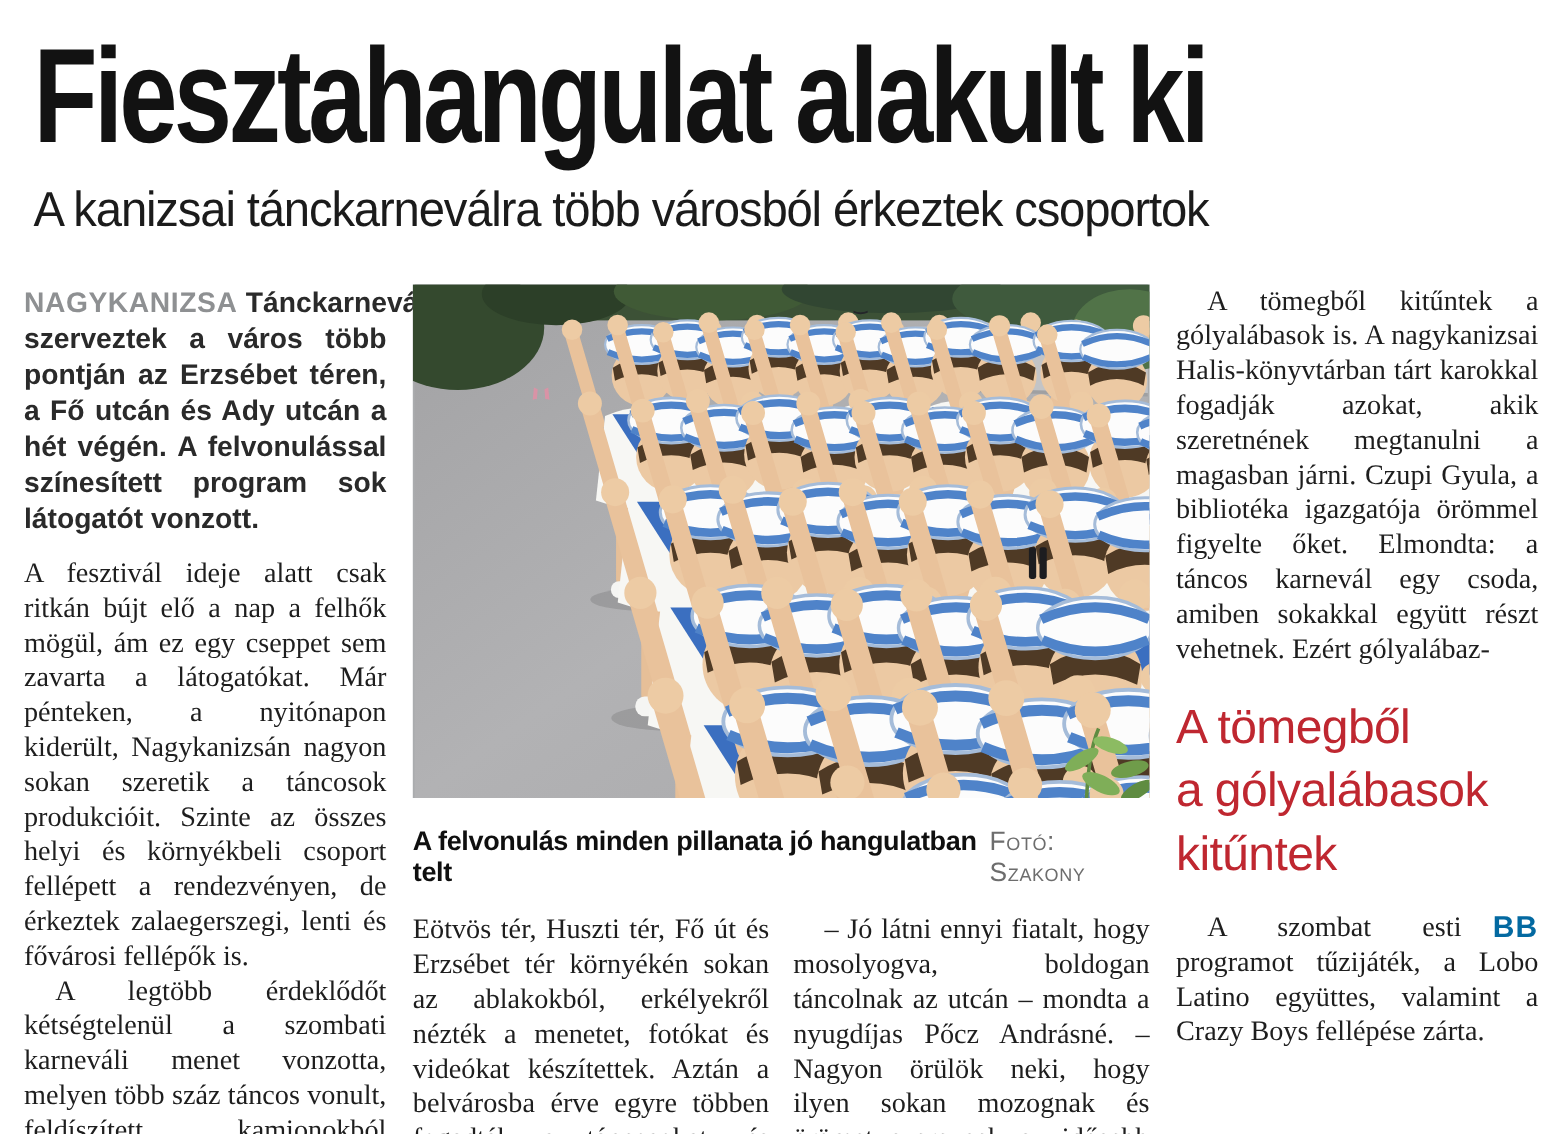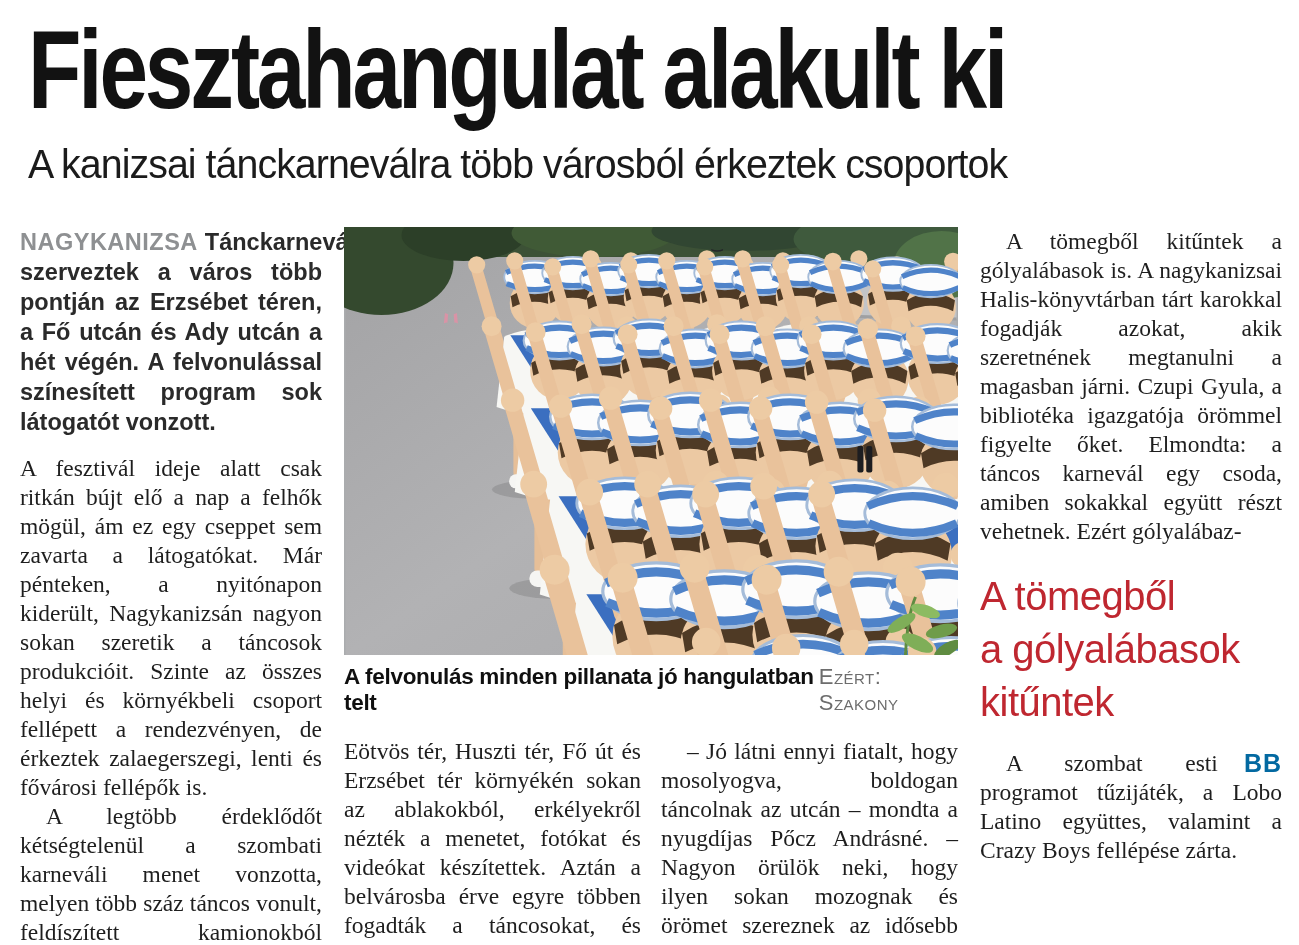--- a/index.html
+++ b/index.html
@@ -1,38 +1,38 @@
 <!DOCTYPE html>
 <html lang="hu"><head>
 <meta charset="utf-8">
 <style>
   html,body{margin:0;padding:0;background:#ffffff;}
   .page{position:relative;width:1299px;height:945px;background:#fff;overflow:hidden;
         font-family:"Liberation Sans",sans-serif;color:#1e1e1e;}
-  header{padding:10px 28px 0 28px;}
+  header{padding:20px 28px 0 28px;}
   h1.headline{margin:4px 0 0 0;font-family:"Liberation Sans",sans-serif;font-weight:bold;
       font-size:112px;line-height:1.0;letter-spacing:-4px;color:#121212;white-space:nowrap;
       transform:scaleX(.78);transform-origin:left top;}
   h2.subheadline{margin:16px 0 0 0;font-weight:normal;font-size:41px;line-height:1.1;
       letter-spacing:-1px;color:#1b1b1b;white-space:nowrap;transform:scaleX(.96);transform-origin:left top;}
   .content{display:flex;gap:22px;padding:0 17px 0 20px;margin-top:40px;align-items:flex-start;}
   .col1{width:302px;flex:0 0 auto;}
   .middle{width:614px;flex:0 0 auto;}
   .col4{width:302px;flex:0 0 auto;}
   p{margin:0;}
   .serif{font-family:"Liberation Serif",serif;font-size:23.5px;line-height:29px;
          text-align:justify;color:#1e1e1e;}
   .indent{text-indent:26px;}
   .lead{font-family:"Liberation Sans",sans-serif;font-weight:bold;font-size:23.5px;
         line-height:30px;text-align:justify;color:#2a2a2a;margin-bottom:17px;}
   .tag{color:#8e9092;margin-right:7px;letter-spacing:.5px;}
   figure{margin:0;}
   .photo{width:614px;height:428px;overflow:hidden;background:#aaacae;}
   .photo svg{display:block;}
-  figcaption{display:flex;justify-content:space-between;align-items:baseline;margin-top:9px;}
+  figcaption{display:flex;justify-content:space-between;align-items:baseline;margin-top:23px;}
   .cap{font-family:"Liberation Sans",sans-serif;font-weight:bold;font-size:22.5px;color:#0f0f0f;
        letter-spacing:-.3px;}
   .credit{font-family:"Liberation Sans",sans-serif;font-variant:small-caps;font-size:22px;
           color:#6d6d6d;letter-spacing:.5px;}
   .middle-cols{display:flex;gap:20px;margin-top:21px;}
   .middle-cols .icol{flex:1 1 0;}
   .pullquote{margin:24px 0 20px 0;color:#bf2730;
       font-family:"Liberation Sans",sans-serif;font-size:40px;line-height:53px;letter-spacing:-.5px;}
   .pullquote span{display:block;}
   .byline{float:right;font-family:"Liberation Sans",sans-serif;font-weight:bold;
@@ -187,21 +187,21 @@
               <ellipse cx="556" cy="396" rx="16" ry="6" fill="#7fae58" transform="rotate(-32 556 396)"></ellipse>
               <ellipse cx="580" cy="384" rx="15" ry="6" fill="#8cbb62" transform="rotate(18 580 384)"></ellipse>
               <ellipse cx="596" cy="404" rx="16" ry="6.5" fill="#6f9c4a" transform="rotate(-14 596 404)"></ellipse>
               <ellipse cx="572" cy="416" rx="17" ry="7" fill="#7fae58" transform="rotate(26 572 416)"></ellipse>
               <ellipse cx="602" cy="422" rx="15" ry="6" fill="#5f8c41" transform="rotate(-30 602 422)"></ellipse>
             </g>
           </svg>
         </div>
         <figcaption>
           <span class="cap">A felvonulás minden pillanata jó hangulatban telt</span>
-          <span class="credit">Ezért: Szakony</span>
+          <span class="credit">Fotó: Szakony</span>
         </figcaption>
       </figure>
 
       <div class="middle-cols">
         <div class="icol">
           <p class="serif">Eötvös tér, Huszti tér, Fő út és Erzsébet tér környékén sokan az ablakokból, erkélyekről nézték a menetet, fotókat és videókat készítettek. Aztán a belvárosba érve egyre többen fogadták a táncosokat, és valódi fiesztahangulat alakult ki.</p>
         </div>
         <div class="icol">
           <p class="serif indent">– Jó látni ennyi fiatalt, hogy mosolyogva, boldogan táncolnak az utcán – mondta a nyugdíjas Pőcz Andrásné. – Nagyon örülök neki, hogy ilyen sokan mozognak és örömet szereznek az idősebb korosztálynak is.</p>
         </div>

